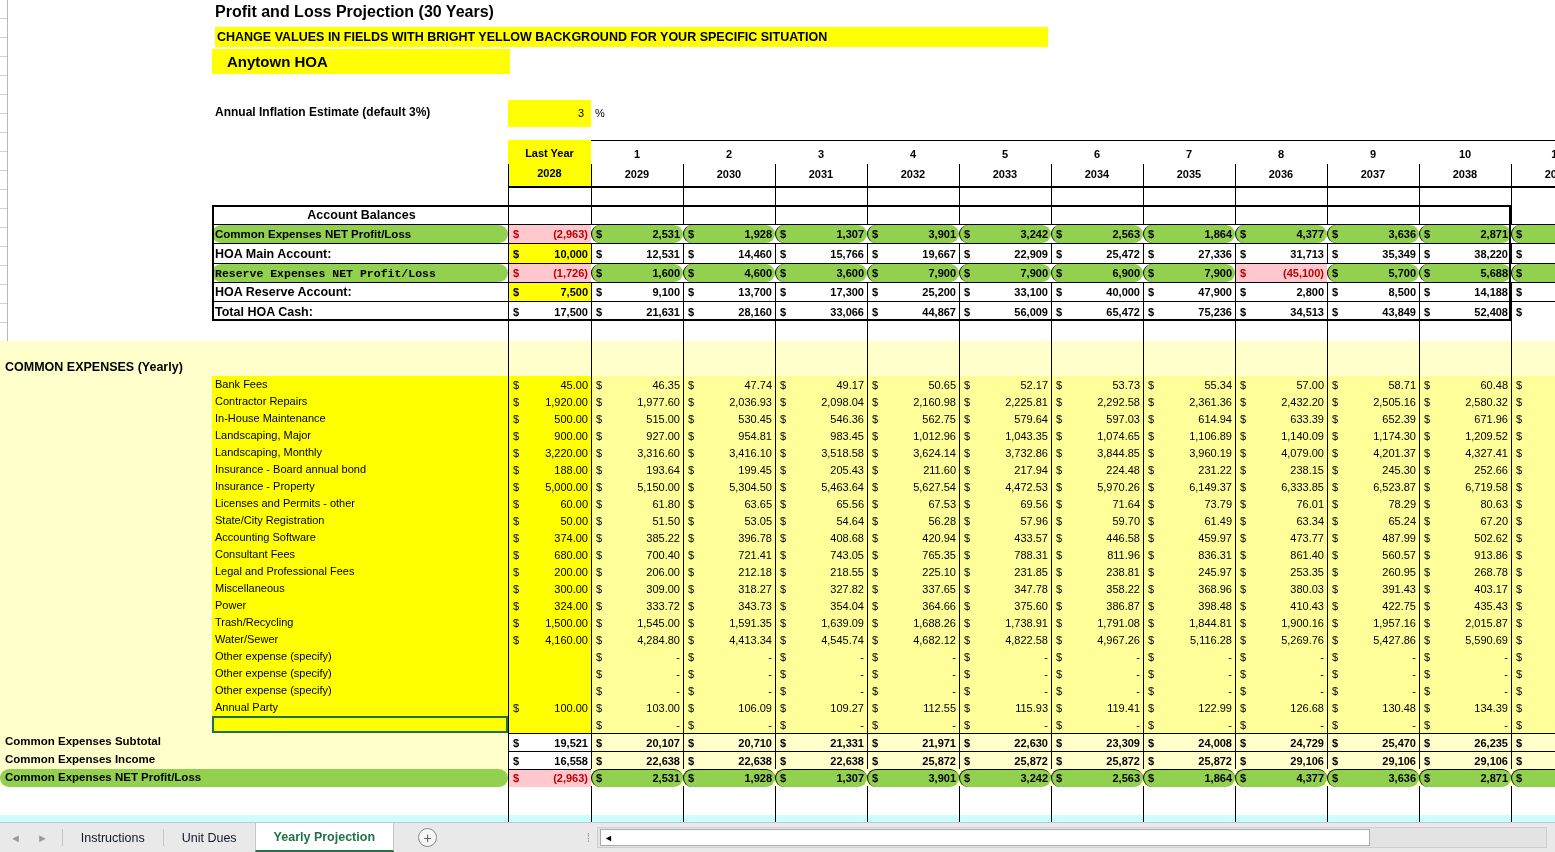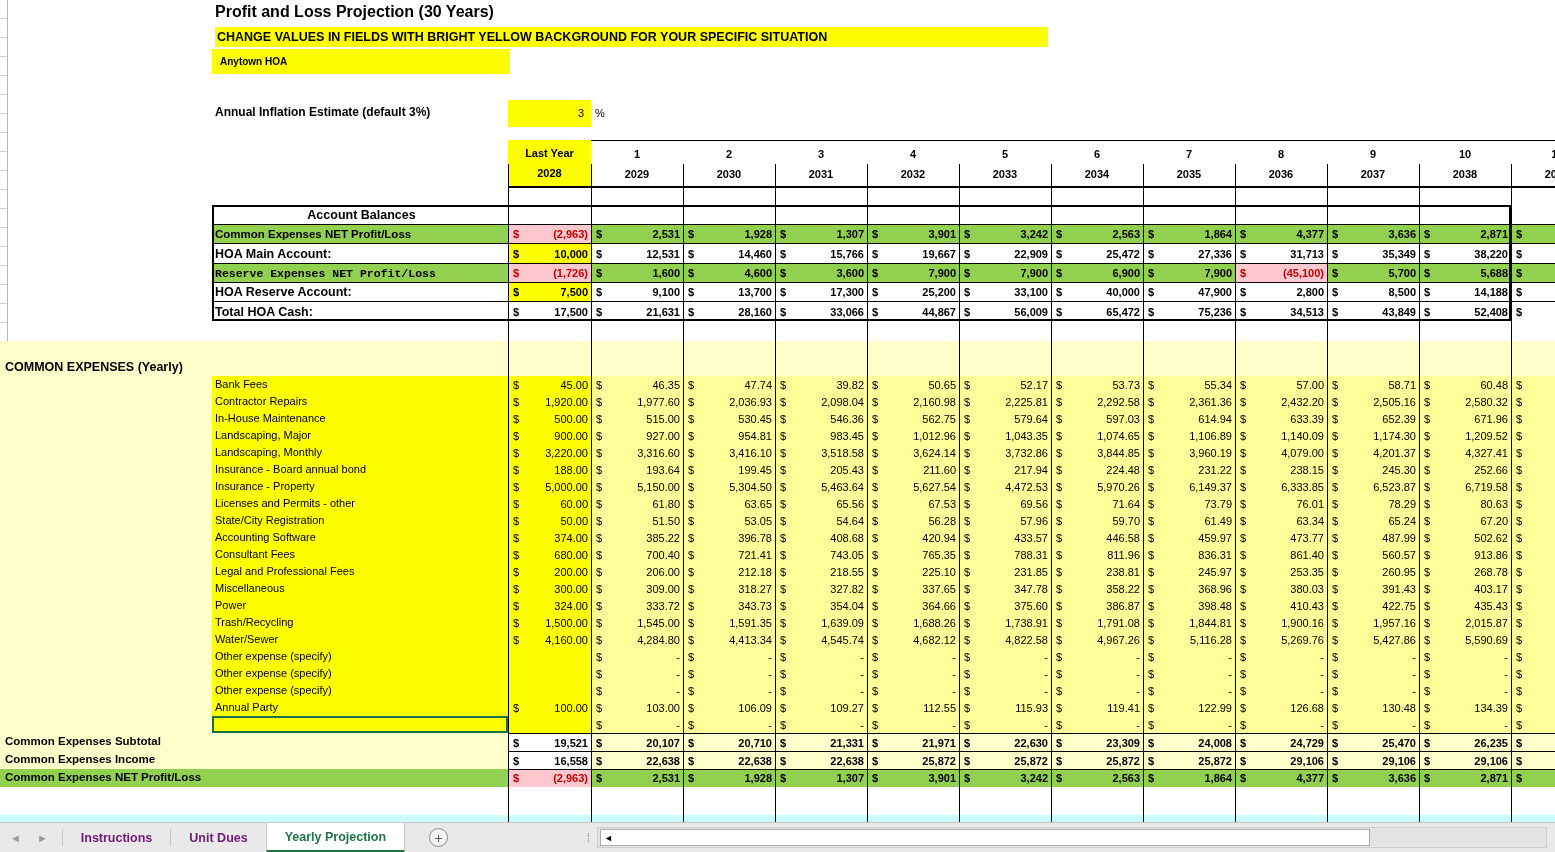--- a/index.html
+++ b/index.html
@@ -14,22 +14,22 @@
     border-right:1px solid #b8b8b8; z-index:0; }
 
   .abs { position:absolute; }
   .vline { position:absolute; width:1px; background:#000; }
 
   
   #top-area { position:absolute; left:0; top:0; width:1603px; height:341px; z-index:2; }
   #title { left:215px; top:3px; font-size:16px; font-weight:bold; white-space:nowrap; }
   #banner { left:215px; top:27px; width:833px; height:20px; background:#FFFF00; font-size:12.5px;
             font-weight:bold; line-height:20px; padding-left:2px; white-space:nowrap; }
-  #org { left:212px; top:49px; width:298px; height:25px; background:#FFFF00; font-size:10px;
-         font-weight:bold; line-height:25px; padding-left:8px; }
+  #org { left:212px; top:49px; width:298px; height:25px; background:#FFFF00; font-size:15px;
+         font-weight:bold; line-height:25px; padding-left:15px; }
   #infl-label { left:215px; top:105px; font-size:12px; font-weight:bold; }
   #infl-cell { left:508px; top:100px; width:83px; height:27px; background:#FFFF00; font-size:11px;
                text-align:right; line-height:27px; padding-right:7px; }
   #infl-unit { left:595px; top:107px; font-size:11px; }
 
   #hdr-topline { left:508px; top:140px; width:1095px; height:1px; background:#000; }
   #hdr-underline { left:508px; top:186px; width:1095px; height:2px; background:#000; }
   .yhdr { position:absolute; top:141px; height:45px; text-align:center; font-weight:bold;
           font-size:11px; line-height:1.85; padding-top:3px; }
   #lastyear-hdr { left:508px; top:140px; width:83px; height:46px; background:#FFFF00; text-align:center;
@@ -56,37 +56,37 @@
   .xrow { display:grid; grid-template-columns:212px 296px 83px repeat(11,92px); height:17px; }
   .sect-title { font-size:12.5px; font-weight:bold; padding-left:5px; line-height:18px; }
   .xlabel { background:#FFFF00; font-size:11px; line-height:17px; padding-left:3px;
             white-space:nowrap; overflow:hidden; position:relative; }
   .xly { background:#FFFF00; font-size:11px; }
   .xval { background:#FFFF99; font-size:11px; }
   .slabel { font-size:11.5px; font-weight:bold; padding-left:5px; line-height:17.6px; grid-column:1/3; }
   .sly { background:#fff; font-size:11px; font-weight:bold; }
   .sval { background:#FFFFCC; font-size:11px; font-weight:bold; }
   .bt { border-top:1px solid #000; }
-  .greenbg { background:#92D050 !important; }
+  .greenbg { background:#92D050 !important;border-radius:9px; }
   .pinkbg { background:#FFC7CE !important; }
 
   .selbox { box-shadow:inset 0 0 0 2px #1E7145; }
 
   
   #gap { position:absolute; left:0; top:786px; width:1603px; height:29px; background:#fff; }
   #cyan { position:absolute; left:0; top:815px; width:1603px; height:7px; background:#CCFFFF;
           display:grid; grid-template-columns:212px 296px 83px repeat(11,92px); }
   #cyan div { height:7px; }
 
   
   #tabbar { position:relative; width:1555px; height:30px; background:#E9E9E9;
             border-top:1px solid #c6c6c6; display:flex; align-items:stretch; font-size:12.5px; }
   .navarrs { display:flex; align-items:center; gap:16px; padding:0 14px 0 10px; color:#9a9a9a; font-size:11px; }
   .tabsep { width:1px; background:#c6c6c6; margin:6px 0; }
-  .sheettab { display:flex; align-items:center; padding:0 18px; color:#701a75; cursor:default;font-weight:bold; }
+  .sheettab { display:flex; align-items:center; padding:0 18px; color:#0f172a; cursor:default; }
   .sheettab.active { background:#fff; color:#217346; font-weight:bold;
                      border-bottom:2px solid #217346; border-left:1px solid #c6c6c6; border-right:1px solid #c6c6c6; }
   .addsheet { width:19px; height:19px; border:1px solid #8a8a8a; border-radius:50%; color:#5f5f5f;
               display:flex; align-items:center; justify-content:center; font-size:14px; line-height:1;
               margin:auto 0 auto 24px; background:#f5f5f5; }
   .dots { color:#999; margin:auto 4px auto auto; font-size:12px; letter-spacing:-1px; }
   #hscroll { position:relative; width:950px; margin:4px 8px 4px 4px; background:#E3E3E3;
              border:1px solid #cfcfcf; }
   #hthumb { position:absolute; left:2px; top:1px; bottom:1px; width:770px; background:#fff;
             border:1px solid #ababab; display:flex; align-items:center; }
@@ -497,21 +497,21 @@
         <div class="money xval bl">
           <span class="d">$</span>
           <span class="v">46.35</span>
         </div>
         <div class="money xval bl">
           <span class="d">$</span>
           <span class="v">47.74</span>
         </div>
         <div class="money xval bl">
           <span class="d">$</span>
-          <span class="v">39.82</span>
+          <span class="v">49.17</span>
         </div>
         <div class="money xval bl">
           <span class="d">$</span>
           <span class="v">50.65</span>
         </div>
         <div class="money xval bl">
           <span class="d">$</span>
           <span class="v">52.17</span>
         </div>
         <div class="money xval bl">

